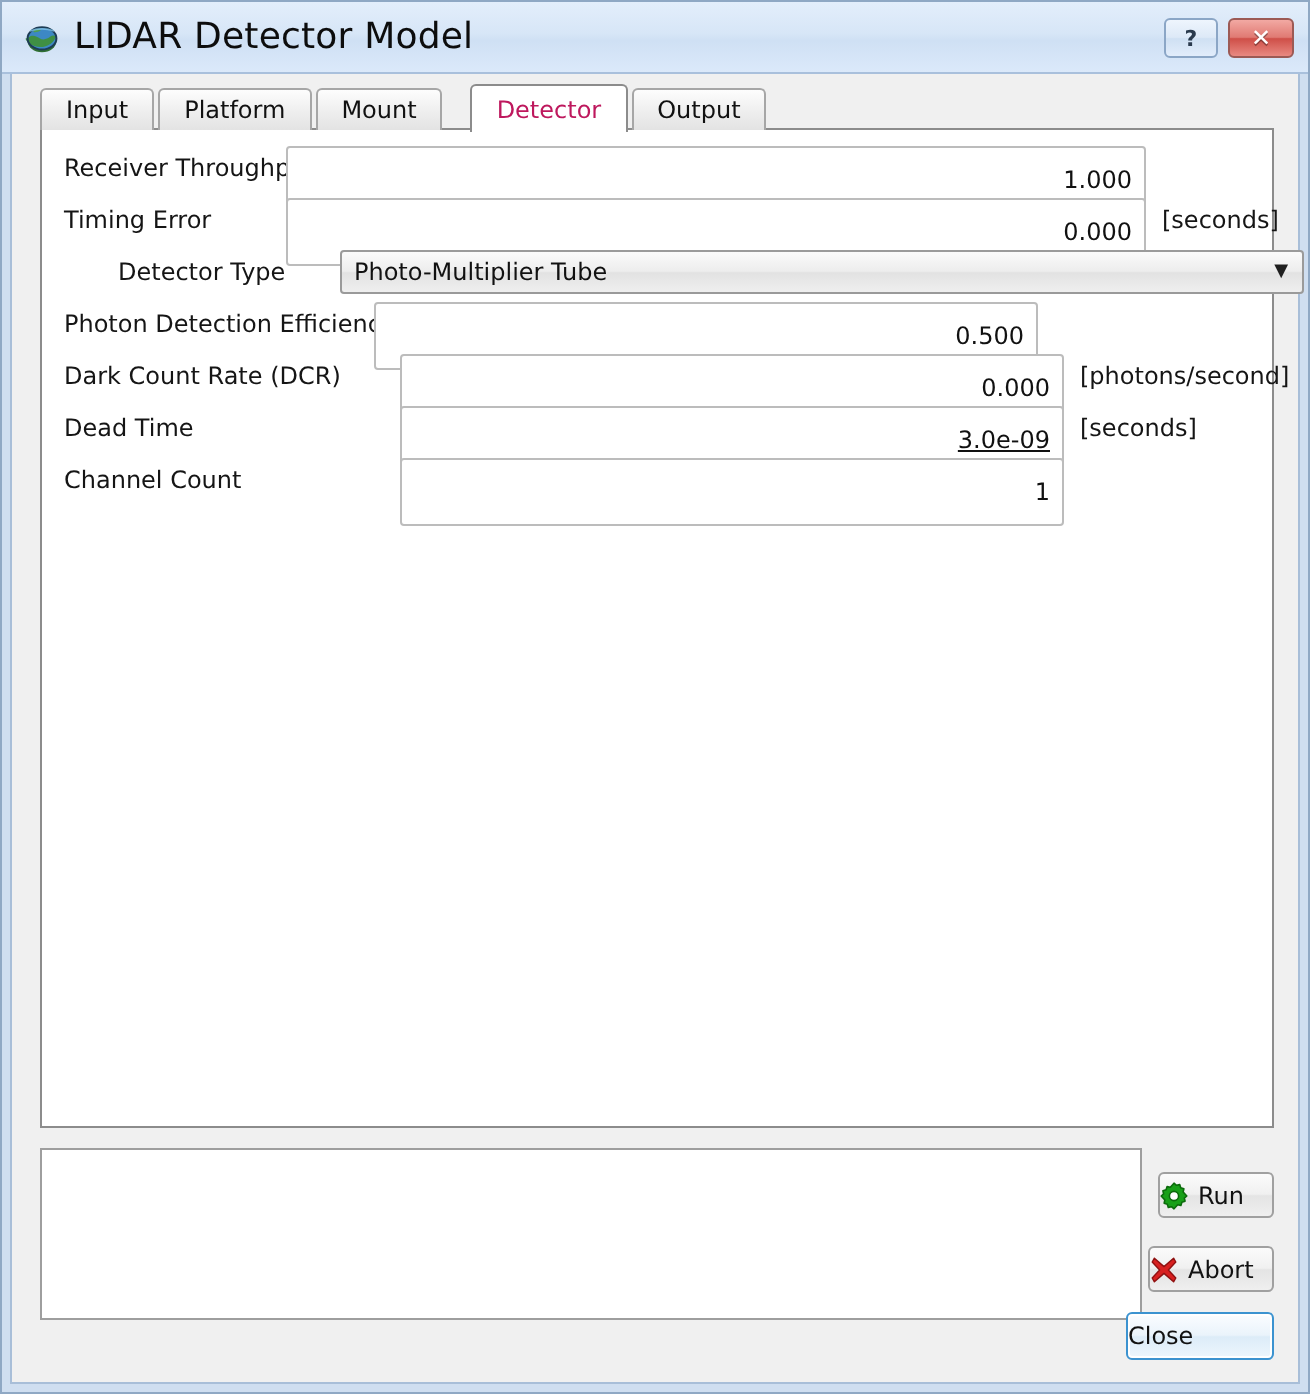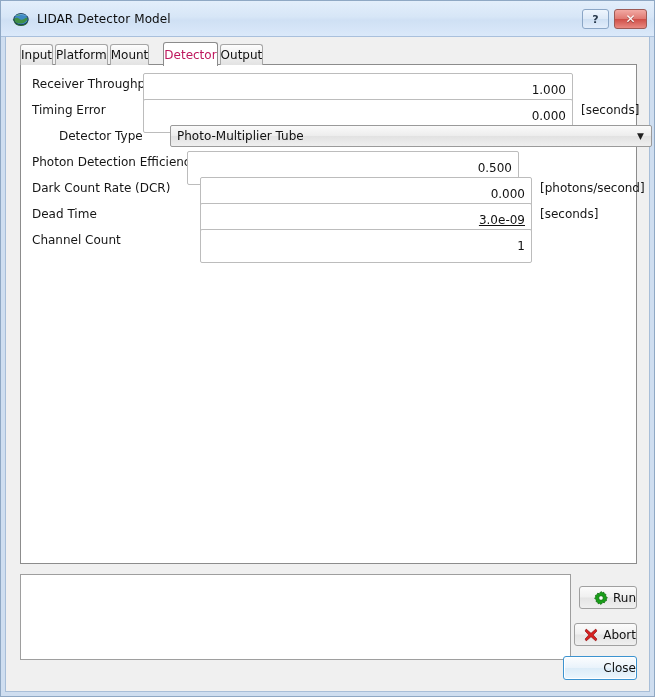--- a/index.html
+++ b/index.html
@@ -44,21 +44,21 @@
     border-bottom: 1px solid #a9c0dc;
   }
   .title-icon {
     position: absolute;
     left: 11px; top: 9px;
     width: 18px; height: 18px;
   }
   .title-text {
     position: absolute;
     left: 36px; top: 9px;
-    font-size: 12px;
+    font-size: 18px;
     color: #0d0d0d;
     line-height: 18px;
     white-space: nowrap;
     letter-spacing: 0.1px;
     text-align: right;
   }
   .titlebtn {
     position: absolute;
     top: 8px;
     height: 20px;
@@ -98,21 +98,21 @@
     position: absolute;
     left: 19px; top: 41px;
     height: 23px;
     display: flex;
     align-items: flex-end;
     z-index: 3;
   }
   .tab {
     box-sizing: border-box;
     height: 21px;
-    padding: 0 0;
+    padding: 0 12px;
     margin-right: 2px;
     display: flex;
     align-items: center;
     justify-content: center;
     font-size: 12px;
     color: #111111;
     background: linear-gradient(to bottom, #fdfdfd 0%, #eeeeee 55%, #e3e3e3 100%);
     border: 1px solid #a6a6a6;
     border-bottom: none;
     border-radius: 3px 3px 0 0;
@@ -236,21 +236,21 @@
   .btn {
     position: absolute;
     box-sizing: border-box;
     background: linear-gradient(to bottom, #fbfbfb 0%, #f0f0f0 48%, #e4e4e4 52%, #efefef 100%);
     border: 1px solid #a0a0a0;
     border-radius: 3px;
     font-size: 12px;
     color: #111111;
     display: flex;
     align-items: center;
-    justify-content: flex-end;
+    justify-content: flex-start;
     cursor: default;
     white-space: nowrap;
   }
   .btn .bico {
     display: inline-block;
     width: 14px;
     height: 14px;
     margin-right: 5px;
     flex: 0 0 auto;
   }

